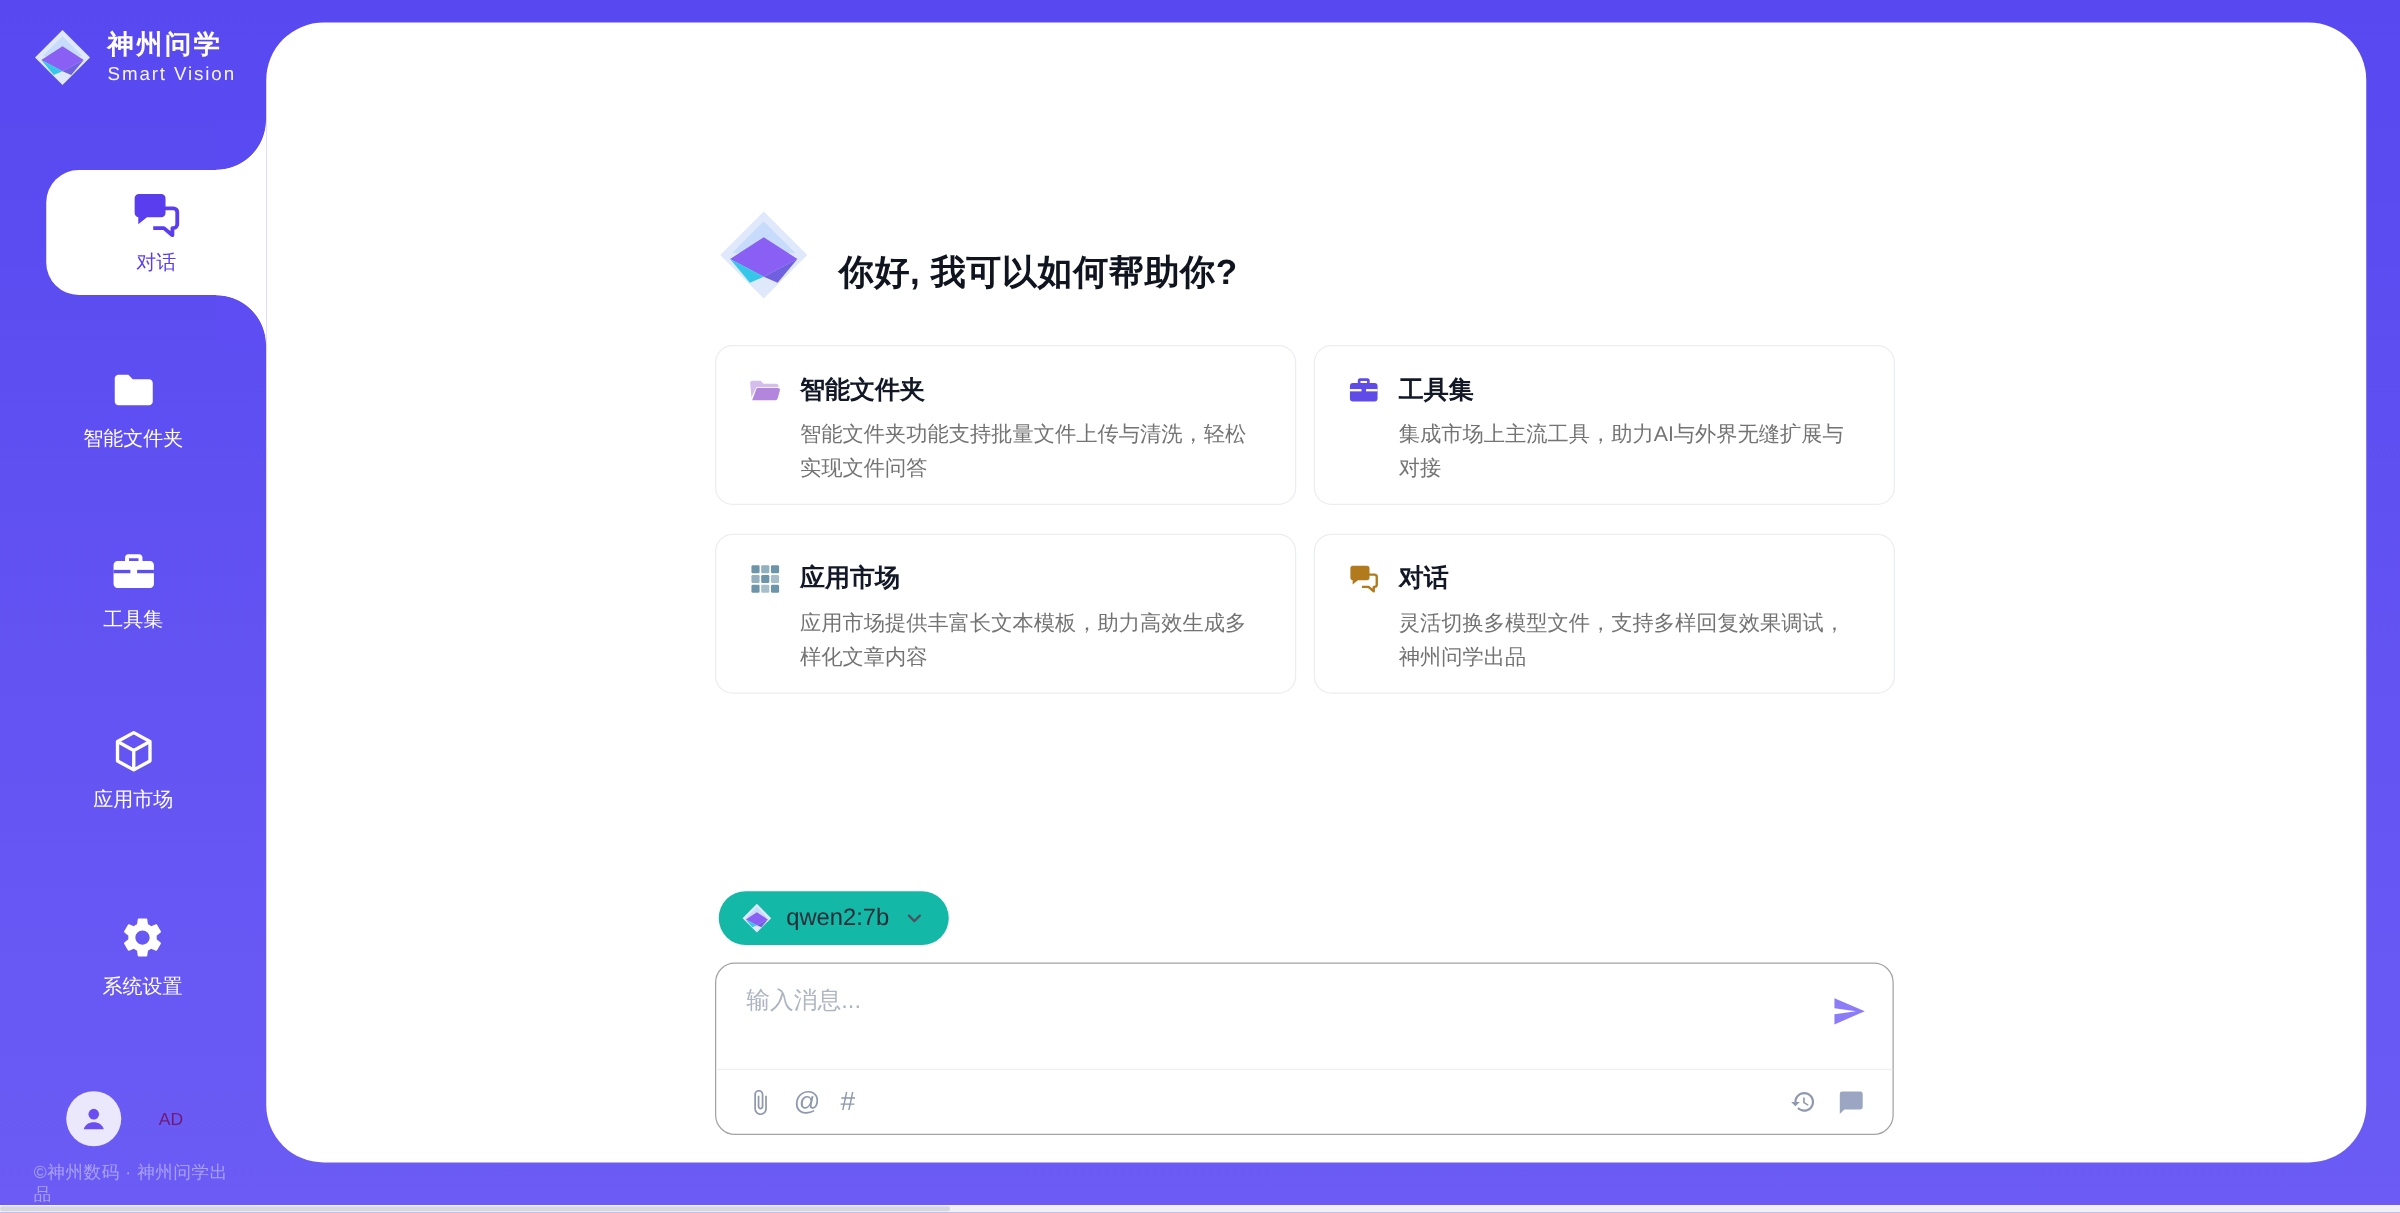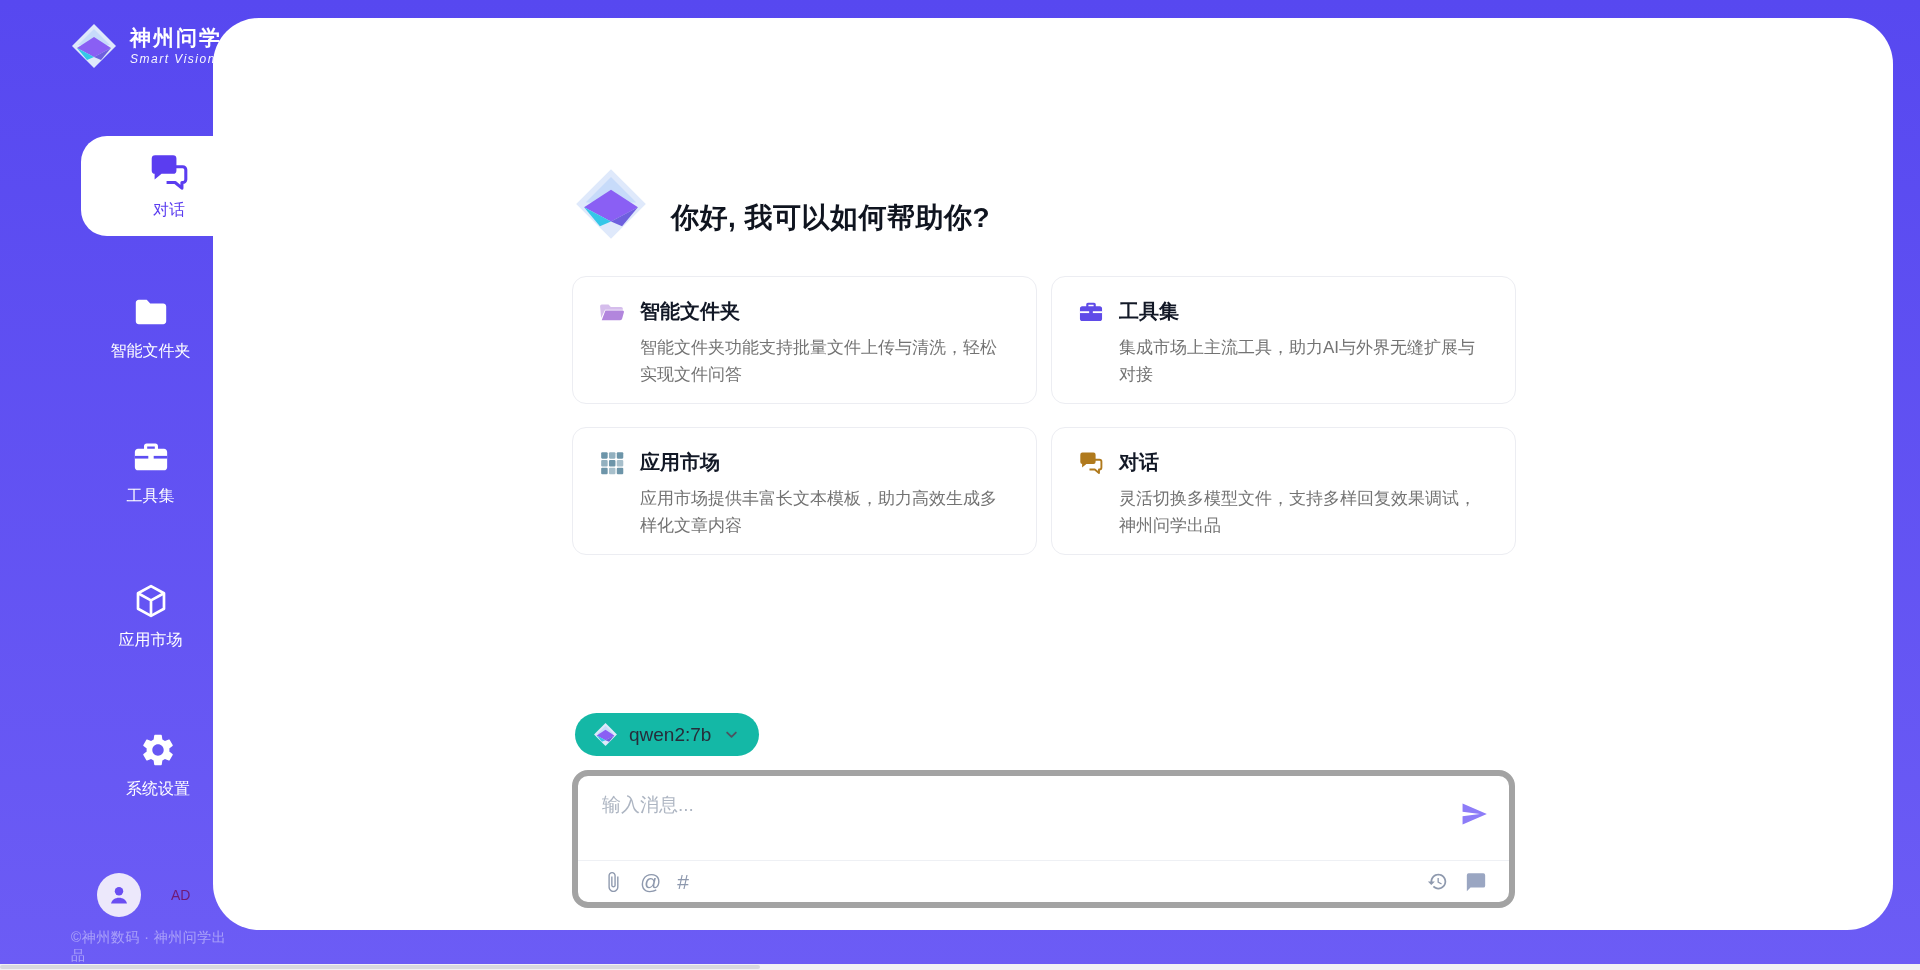--- a/index.html
+++ b/index.html
@@ -5,25 +5,25 @@
   * { margin:0; padding:0; box-sizing:border-box; }
   html,body { width:1920px; height:970px; overflow:hidden; }
   body {
     font-family:"Liberation Sans","DejaVu Sans",sans-serif;
     background:linear-gradient(180deg,#5748f0 0%,#6c5cf5 100%);
     position:relative;
   }
   svg { display:block; }
 
   
-  .sidebar { position:absolute; left:0; top:0; width:192px; height:970px; color:#fff;margin-left:44px; }
+  .sidebar { position:absolute; left:0; top:0; width:192px; height:970px; color:#fff; }
   .brand { position:absolute; left:26px; top:22px; display:flex; align-items:center; gap:12px; }
   .brand-logo { width:48px; height:48px; }
   .brand-title { font-size:21px; font-weight:700; letter-spacing:2px; line-height:1.15; }
-  .brand-sub { font-size:12px; letter-spacing:1.5px; opacity:.95; margin-top:2px;font-style:italic; }
+  .brand-sub { font-size:15px; letter-spacing:1.5px; opacity:.95; margin-top:2px; }
 
   .nav-tab-active {
     position:absolute; left:37px; top:136px; width:176px; height:100px;
     background:#fff; border-radius:26px 0 0 26px; color:#5b3df0;
     display:flex; flex-direction:column; align-items:center; justify-content:center; gap:7px;
     cursor:pointer;
   }
   .curve { position:absolute; width:40px; height:40px; left:173px; }
   .curve-top { top:96px;  background:radial-gradient(circle 40px at 0 0,   #5a4af1 0 39.4px,#fff 40px); }
   .curve-bot { top:236px; background:radial-gradient(circle 40px at 0 100%,#5d4df2 0 39.4px,#fff 40px); }
@@ -66,21 +66,21 @@
   .ic-grid { color:#6d95a9; } .ic-chat-amber { color:#b07a1d; }
 
   .model-pill { position:absolute; left:362px; top:695px; height:43px;
         display:inline-flex; align-items:center; gap:11px; padding:0 18px;
         background:#14b8a6; border-radius:22px; cursor:pointer; }
   .pill-logo { width:25px; height:25px; }
   .pill-text { font-size:19px; color:#272d3a; }
   .pill-chevron { width:19px; height:19px; color:#4c5260; }
 
   .composer { position:absolute; left:359px; top:752px; width:943px; height:138px;
-              background:#fff; border:6px solid #a3a3a3; border-radius:16px; }
+              background:#fff; border:1px solid #a3a3a3; border-radius:16px; }
   .composer-input { position:absolute; left:24px; top:16px; width:850px; height:58px;
         border:none; outline:none; resize:none; background:transparent;
         font-family:inherit; font-size:19px; color:#2a3140; }
   .composer-input::placeholder { color:#adb5c2; }
   .send-btn { position:absolute; right:21px; top:24px; width:28px; height:28px;
         color:#8d7cf8; cursor:pointer; background:none; border:none; }
   .composer-divider { position:absolute; left:0; right:0; top:84px; height:1px; background:#eef0f4; }
   .composer-bottom { position:absolute; left:0; right:0; top:85px; bottom:0;
         display:flex; align-items:center; padding:0 22px; color:#8e99ae; }
   .tool-ic { width:22px; height:22px; cursor:pointer; color:#8e99ae; }

